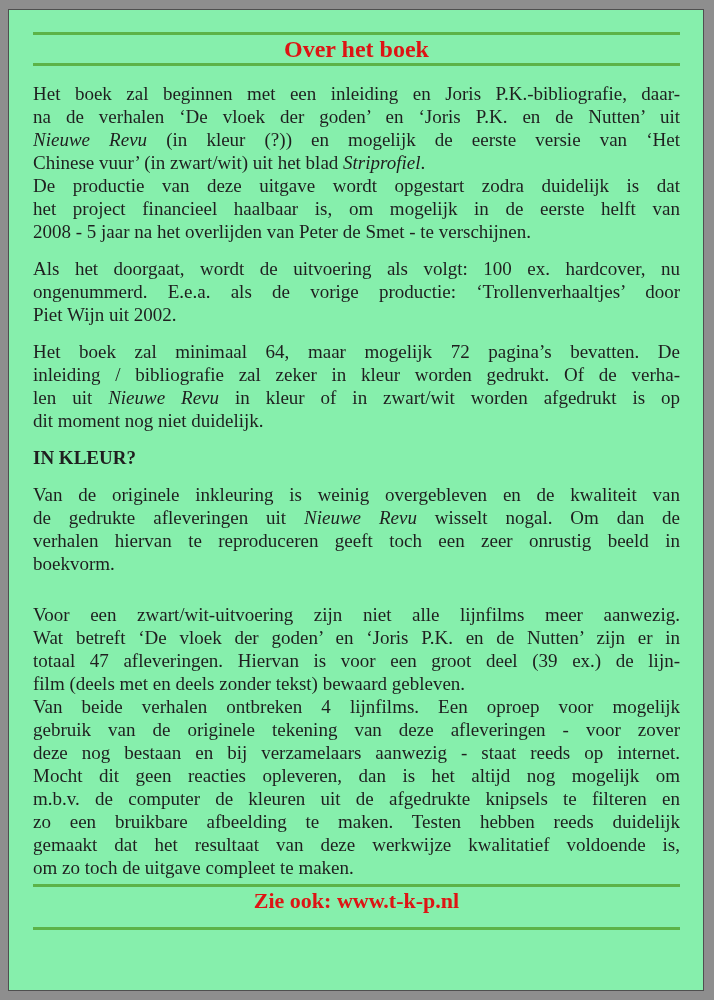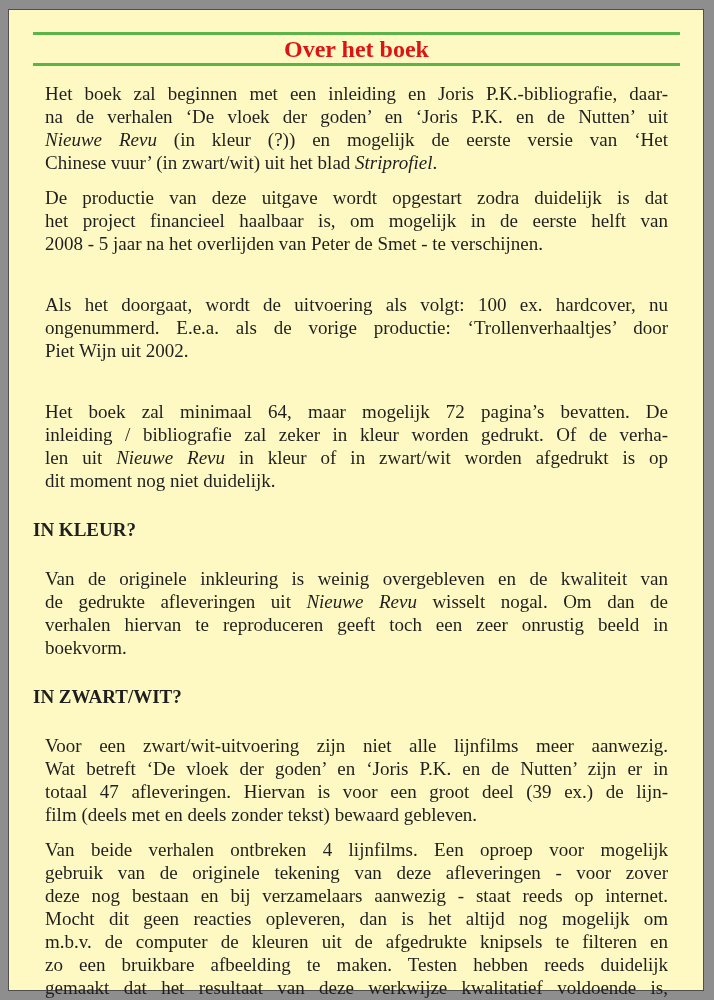--- a/index.html
+++ b/index.html
@@ -7,21 +7,21 @@
     width: 714px; height: 1000px;
     background: #8e8e8e;
     position: relative;
     font-family: "Liberation Serif", "DejaVu Serif", serif;
     overflow: hidden;
   }
   .page {
     position: absolute;
     left: 8px; top: 9px;
     width: 696px; height: 982px;
-    background: #fef9c3;
+    background: #86efac;
     border: 1px solid #4f4f4f;
     box-sizing: border-box;
     text-decoration: underline;
   }
   .content {
     position: absolute;
     left: 24px; top: 0;
     width: 647px;
   }
   .rule {
@@ -34,21 +34,21 @@
     text-align: center;
     color: #de1414;
     font-weight: bold;
     font-size: 24px;
   }
   .body-blocks {
     margin-top: 16px;
     color: #1f1f1f;
     font-size: 19px;
   }
-  .para { margin: 12px; }
+  .para { margin: 0; }
   .line {
     height: 23px; line-height: 23px;
     text-align: justify;
     text-align-last: justify;
     white-space: nowrap;
     overflow: hidden;
   }
   .line.last {
     text-align: left;
     text-align-last: left;
@@ -108,21 +108,20 @@
         <div class="spacer"></div>
         <div class="heading">IN KLEUR?</div>
         <div class="spacer"></div>
         <div class="para">
           <div class="line">Van de originele inkleuring is weinig overgebleven en de kwaliteit van</div>
           <div class="line">de gedrukte afleveringen uit <em>Nieuwe Revu</em> wisselt nogal. Om dan de</div>
           <div class="line">verhalen hiervan te reproduceren geeft toch een zeer onrustig beeld in</div>
           <div class="line last">boekvorm.</div>
         </div>
         <div class="spacer"></div>
-        <div class="heading">IN ZWART/WIT?</div>
         <div class="spacer"></div>
         <div class="para">
           <div class="line">Voor een zwart/wit-uitvoering zijn niet alle lijnfilms meer aanwezig.</div>
           <div class="line">Wat betreft ‘De vloek der goden’ en ‘Joris P.K. en de Nutten’ zijn er in</div>
           <div class="line">totaal 47 afleveringen. Hiervan is voor een groot deel (39 ex.) de lijn-</div>
           <div class="line last">film (deels met en deels zonder tekst) bewaard gebleven.</div>
         </div>
         <div class="para">
           <div class="line">Van beide verhalen ontbreken 4 lijnfilms. Een oproep voor mogelijk</div>
           <div class="line">gebruik van de originele tekening van deze afleveringen - voor zover</div>

